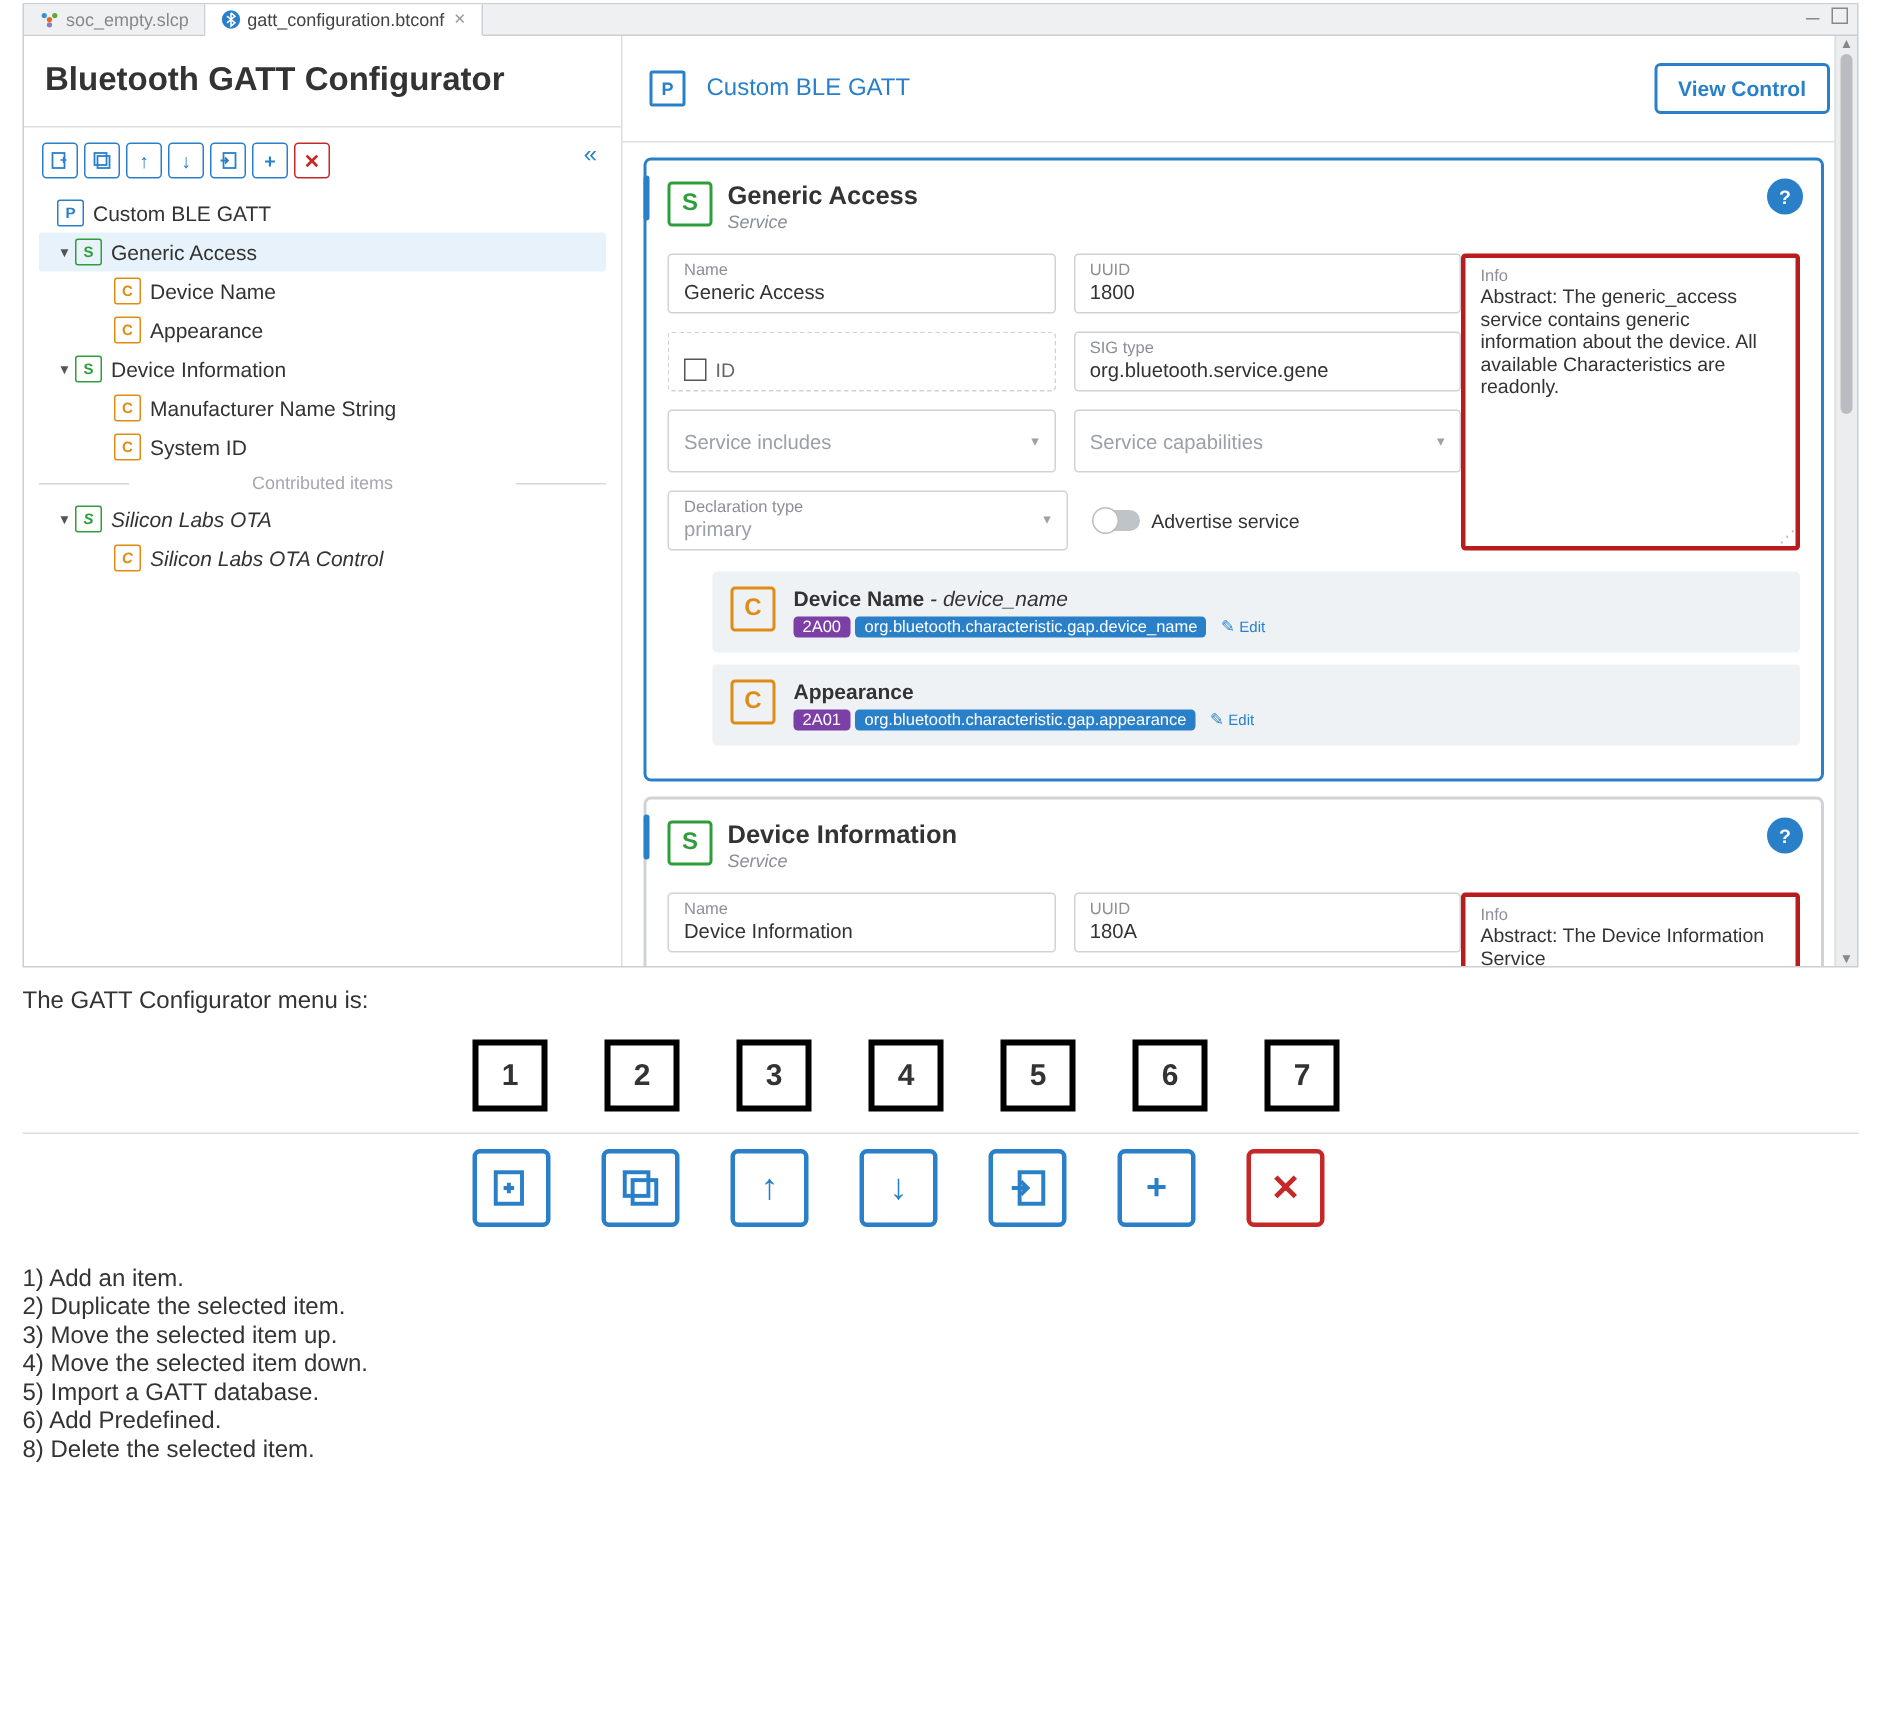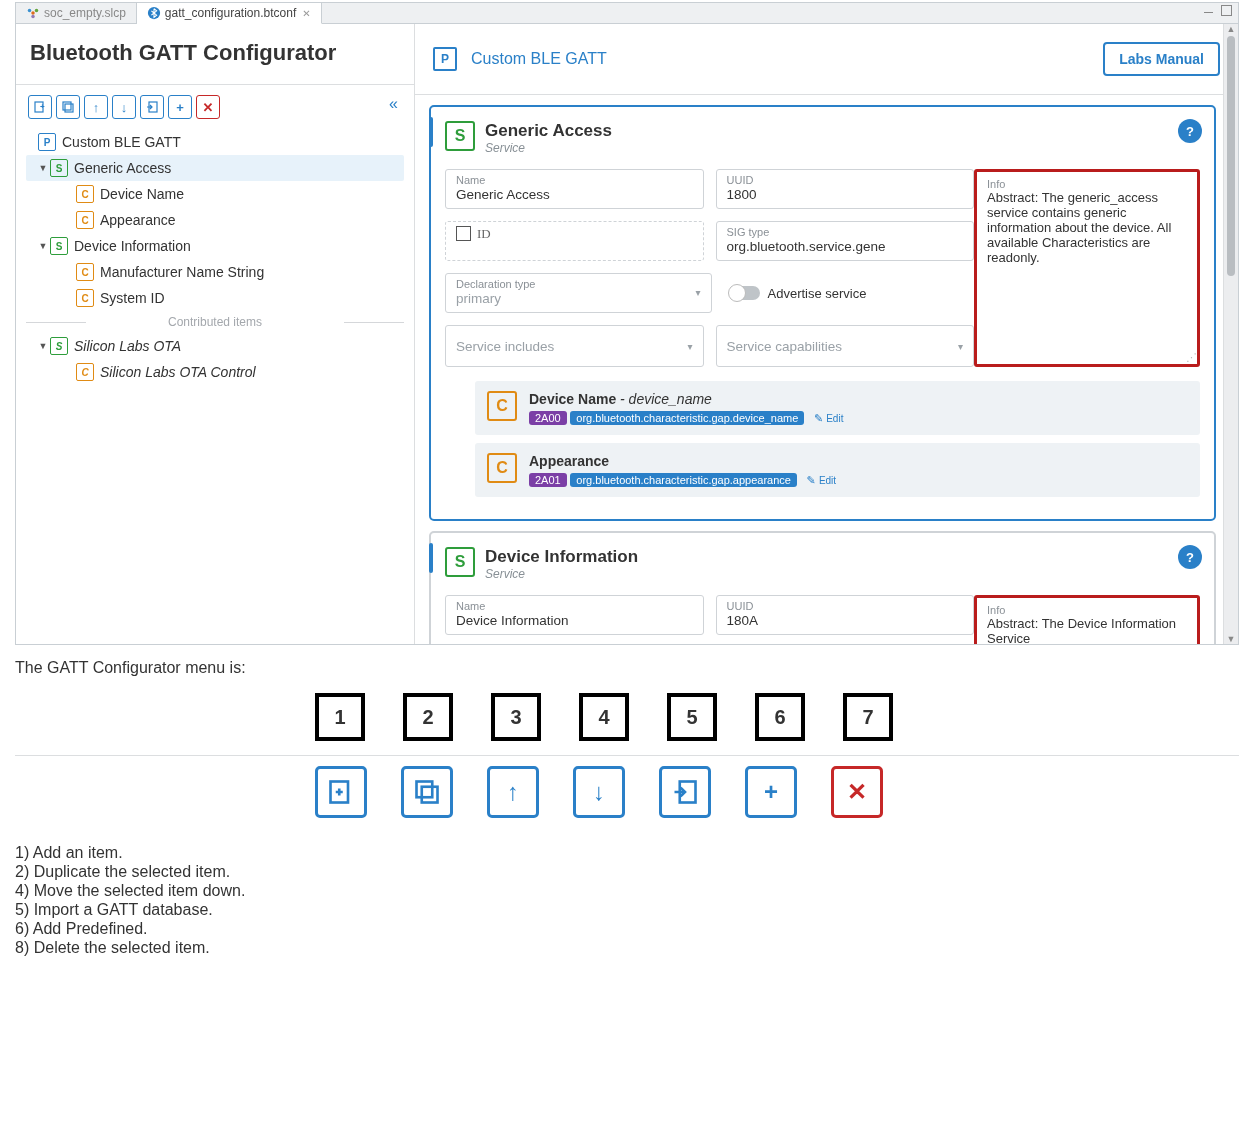--- a/index.html
+++ b/index.html
@@ -194,21 +194,21 @@
               <span class="badge C">C</span>
               <span>Silicon Labs OTA Control</span>
             </div>
       </div>
     </div>
 
     <div class="main main-inner">
       <div class="main-head">
         <span class="badge P" style="width:20px;height:20px;border-width:2px;font-size:12px;">P</span>
         <span class="lbl">Custom BLE GATT</span>
-        <button class="view-manual">Labs Manual</button>
+        <button class="view-manual">View Control</button>
       </div>
       <div class="scroll-area" style="padding-right:22px;">
         <div class="svc-card">
           <div class="help-ico">?</div>
           <div class="svc-head">
             <div class="S">S</div>
             <div>
                   <h3>Generic Access</h3>
                   <div class="sub">Service</div>
                 </div>
@@ -219,47 +219,47 @@
                 <div class="field">
                       <div class="flab">Name</div>
                       <div class="fval">Generic Access</div>
                     </div>
                 <div class="field">
                       <div class="flab">UUID</div>
                       <div class="fval">1800</div>
                     </div>
               </div>
               <div class="row2">
-                <div class="field dash" style="display:flex;align-items:flex-start;font-family:Liberation Serif, serif;">
+                <div class="field dash" style="display:flex;align-items:flex-end;">
                       <span class="chk"></span>
                       <span class="flab" style="font-size:13px;color:#666">ID</span>
                     </div>
                 <div class="field">
                       <div class="flab">SIG type</div>
                       <div class="fval">org.bluetooth.service.gene</div>
+                    </div>
+              </div>
+              <div class="row2">
+                <div class="field drop ro" style="padding:12px 10px">
+                      <span class="fval">Service includes</span>
+                    </div>
+                <div class="field drop ro" style="padding:12px 10px">
+                      <span class="fval">Service capabilities</span>
                     </div>
               </div>
               <div class="row2">
                 <div class="field drop ro">
                       <div>
                         <div class="flab">Declaration type</div>
                         <div class="fval">primary</div>
                       </div>
                     </div>
                 <div style="flex:1;display:flex;align-items:center;padding-left:6px;">
                       <span class="toggle"></span>
                       <span>Advertise service</span>
-                    </div>
-              </div>
-              <div class="row2">
-                <div class="field drop ro" style="padding:12px 10px">
-                      <span class="fval">Service includes</span>
-                    </div>
-                <div class="field drop ro" style="padding:12px 10px">
-                      <span class="fval">Service capabilities</span>
                     </div>
               </div>
             </div>
             <div class="infocol">
                   <div class="flab">Info</div>
                   <div>Abstract: The generic_access service contains generic information about the device. All available Characteristics are readonly.</div>
                   <span class="resize">⋰</span>
                 </div>
           </div>
           <div class="char-list">
@@ -353,19 +353,20 @@
             <rect x="5" y="2" width="9" height="12" fill="none" stroke="#2a80c8" stroke-width="1.5"></rect>
             <path d="M2 8h6m-2.5 -2.5L8 8l-2.5 2.5" stroke="#2a80c8" stroke-width="1.5" fill="none"></path>
           </svg>
         </div>
     <div class="li">+</div>
     <div class="li red">✕</div>
   </div>
   <ol>
     <li>1) Add an item.</li>
     <li>2) Duplicate the selected item.</li>
+    <li>3) Move the selected item up.</li>
     <li>4) Move the selected item down.</li>
     <li>5) Import a GATT database.</li>
     <li>6) Add Predefined.</li>
     <li>8) Delete the selected item.</li>
   </ol>
 </div>
 </div>
 
 </body></html>

